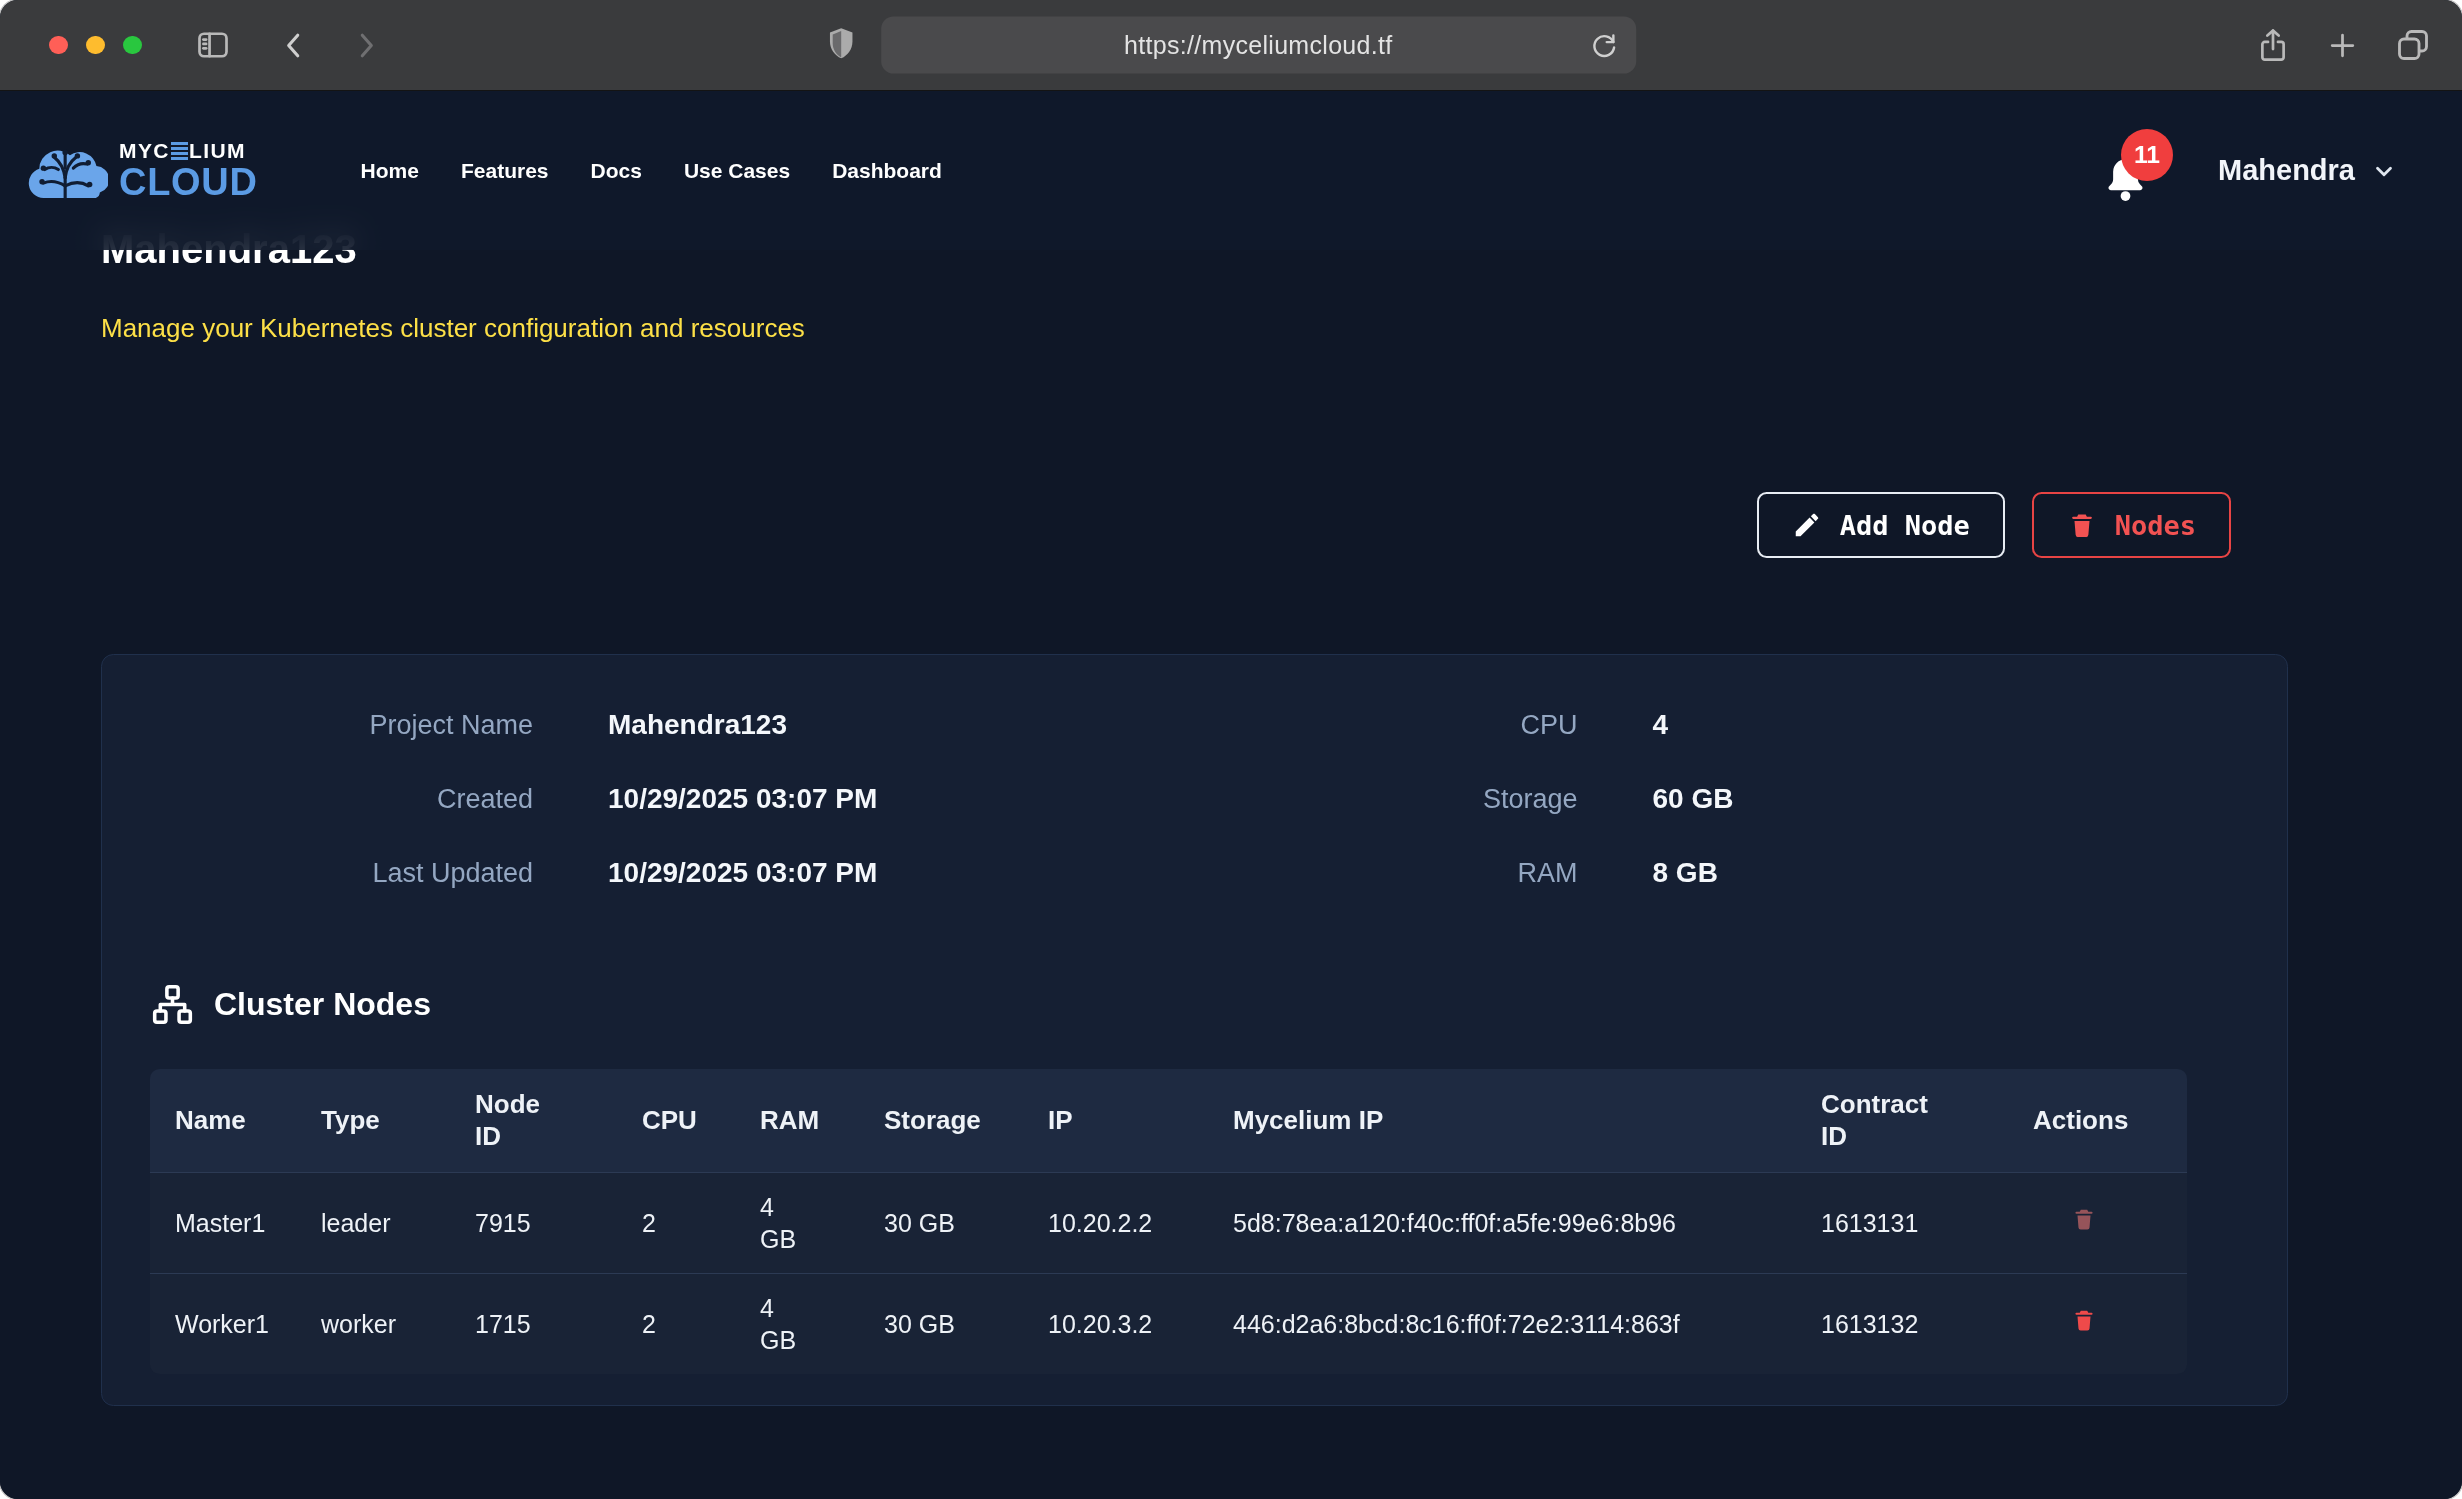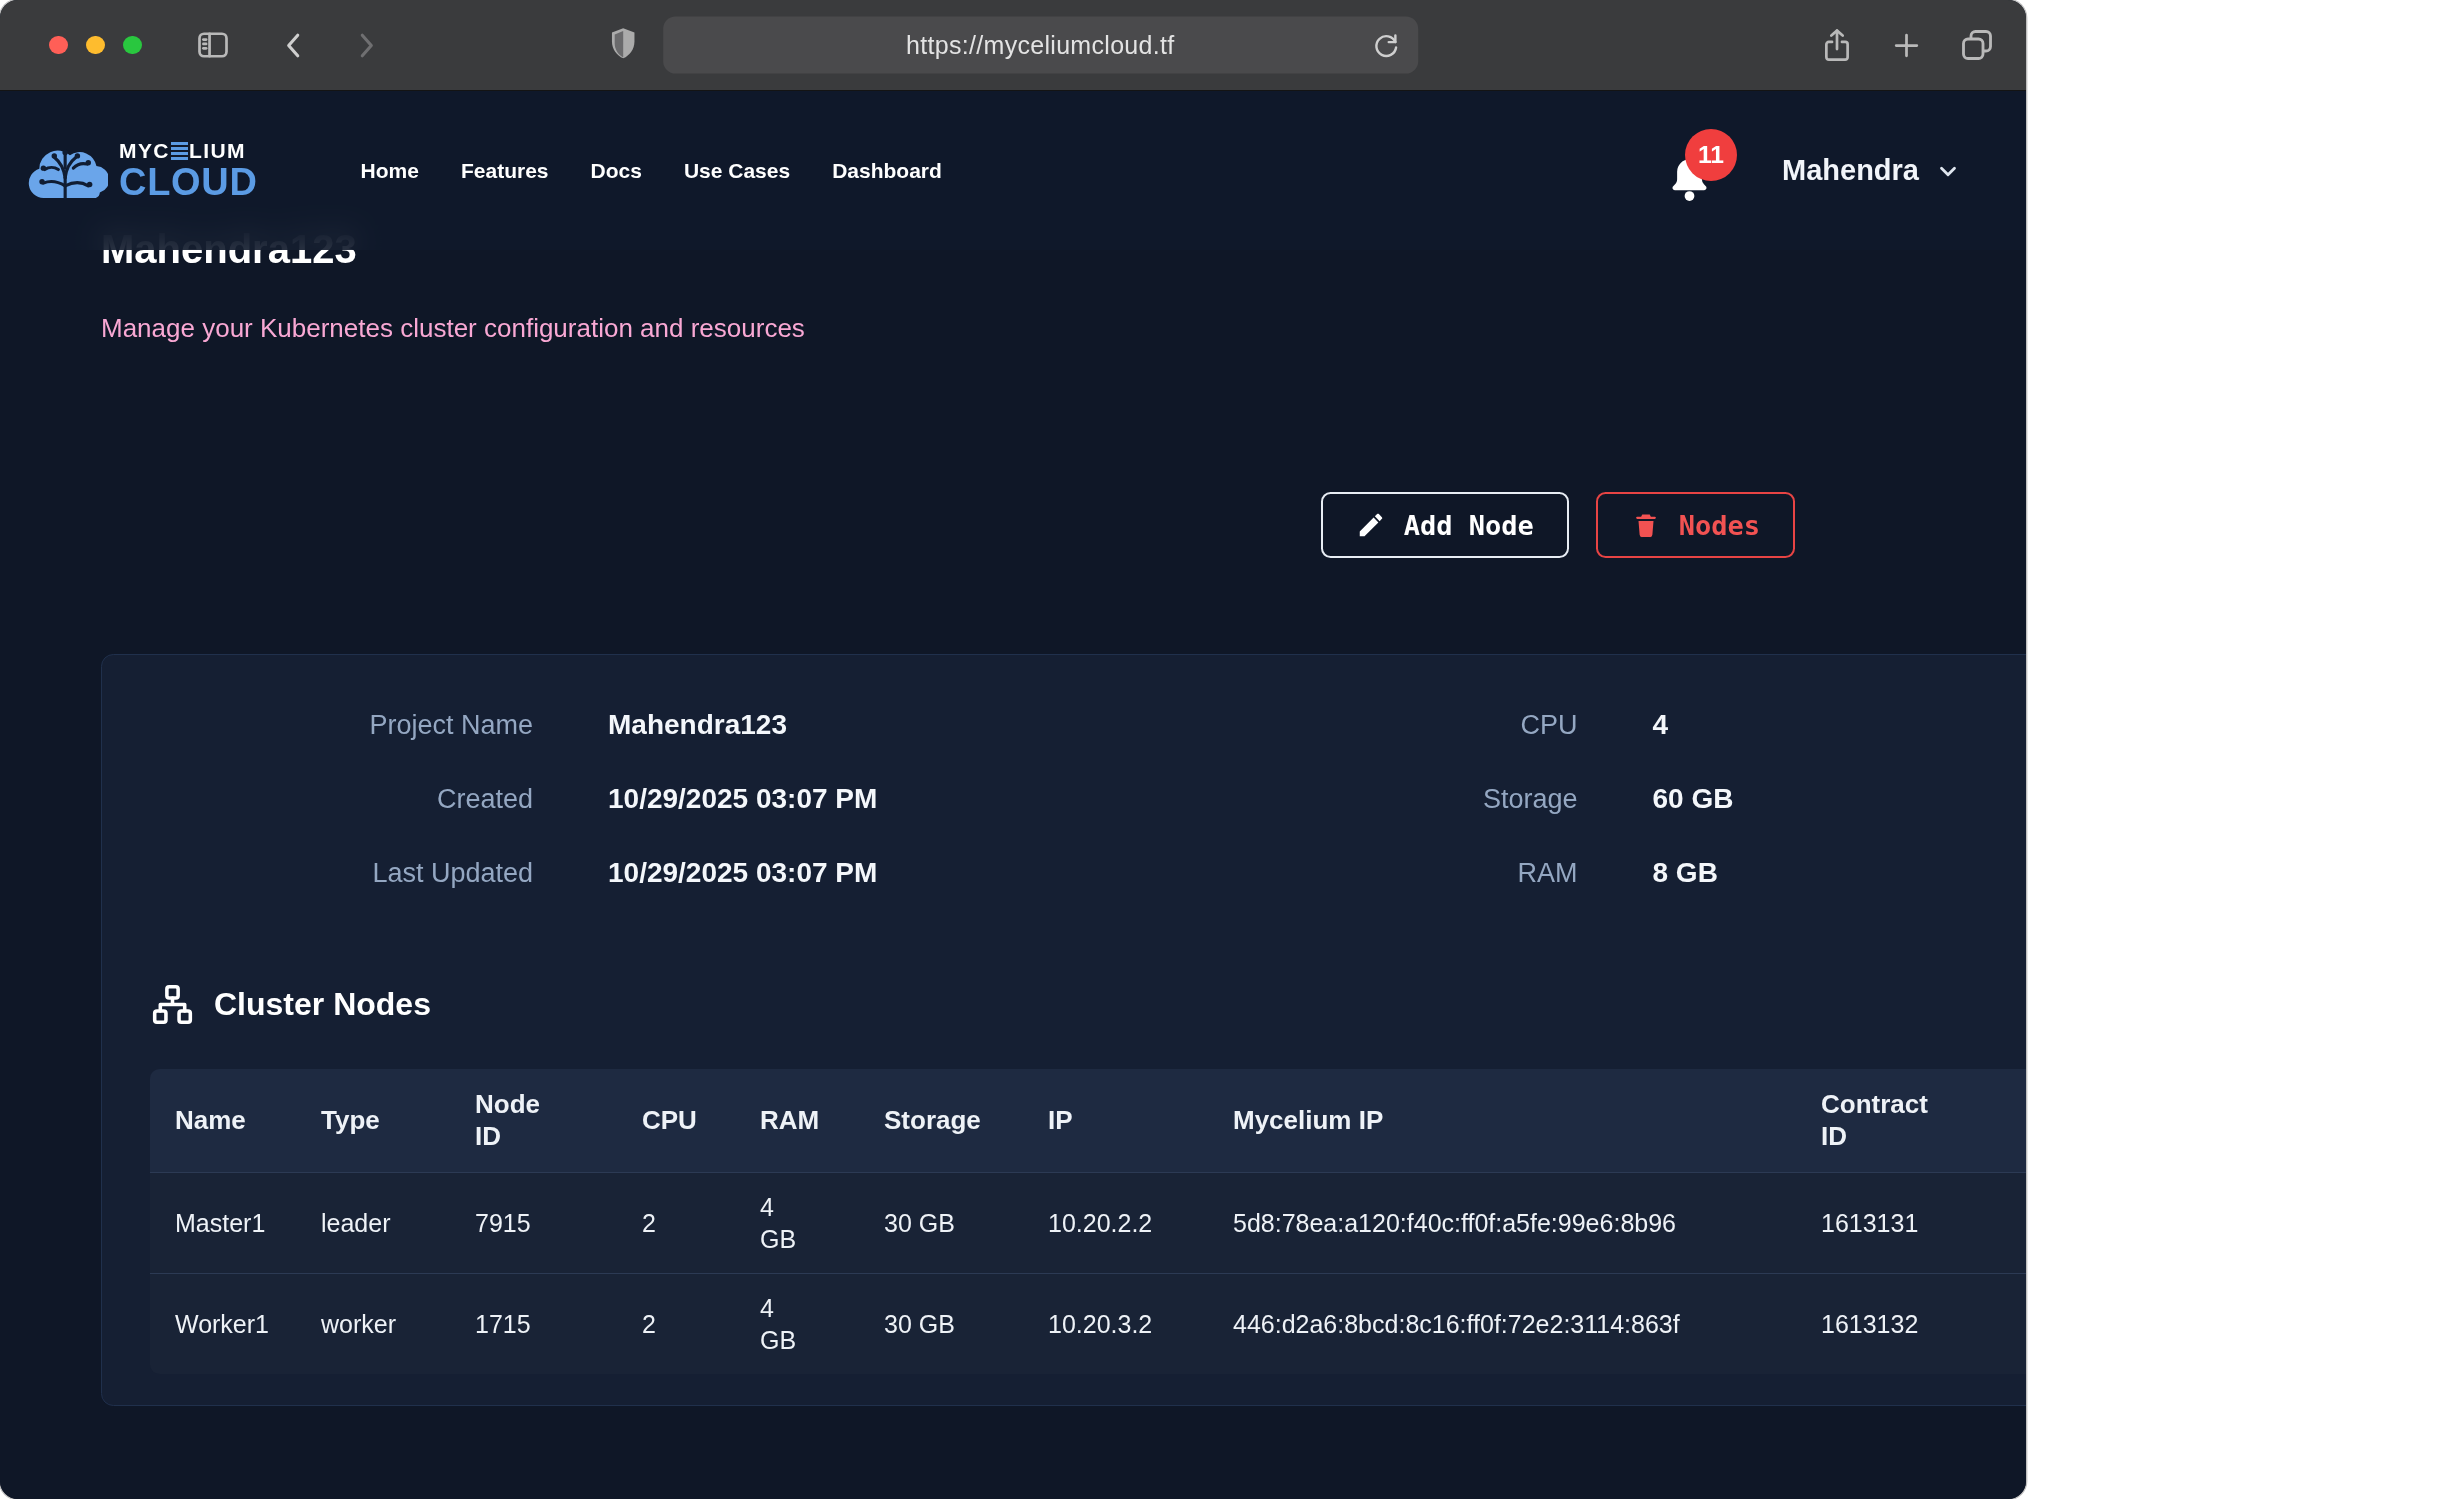--- a/index.html
+++ b/index.html
@@ -1,19 +1,19 @@
 <!DOCTYPE html>
 <html style="font-size:11px"><head>
 <meta charset="utf-8">
 <style>
   * { margin:0; padding:0; box-sizing:border-box; }
   html,body { background:#ffffff; }
   body { width:2462px; height:1499px; font-family:"Liberation Sans", sans-serif; }
 
-  .window { position:relative; width:2026px; height:1499px; border-radius:18px; overflow:hidden;
+  .window { position:relative; width:2462px; height:1499px; border-radius:18px; overflow:hidden;
             background:#0f1727; box-shadow:0 0 0 1.4px rgba(0,0,0,.25); }
 
   
   .chrome { position:relative; height:91px; background:#3a3b3d; border-bottom:1.4px solid #141414;
             display:flex; align-items:center; padding:0 31px 0 49px; }
   .lights { display:flex; gap:18.5px; align-items:center; }
   .light { width:18.5px; height:18.5px; border-radius:50%; }
   .light.red{ background:#ff5f57; } .light.yellow{ background:#febc2e; } .light.green{ background:#29c73f; }
   .chrome-ic { color:#b9b9b9; display:flex; align-items:center; justify-content:center; }
   .chrome-ic svg { display:block; }
@@ -47,21 +47,21 @@
   .bell { position:absolute; left:0; bottom:0; color:#fff; }
   .badge { position:absolute; left:18px; top:-4.1px; min-width:52px; height:52px; border-radius:27px;
            background:#f03e3e; color:#fff; font-size:24.6px; font-weight:700;
            display:flex; align-items:center; justify-content:center; }
   .user { display:flex; align-items:center; gap:16px; margin-left:60px; color:#f2f5fa;
           font-size:29px; font-weight:700; cursor:pointer; }
   .user svg { color:#dfe6ef; }
 
   .main { position:relative; z-index:1; padding:133px 101px 0; }
   .hero-title { font-size:40px; font-weight:700; color:#ffffff; line-height:51px; }
-  .hero-sub { margin-top:36px; font-size:26px; color:#f9a8d4; line-height:34px; }
+  .hero-sub { margin-top:36px; font-size:26px; color:#fde047; line-height:34px; }
 
   .actions { margin-top:147px; display:flex; justify-content:flex-end; gap:27px; padding-right:130px; }
   .btn { height:66px; border-radius:9.6px; border:2.1px solid #e8edf4; background:transparent;
          display:flex; align-items:center; gap:18px; padding:0 33px;
          font-family:"DejaVu Sans Mono", monospace; font-size:27px; font-weight:700; color:#ffffff; cursor:pointer; }
   .btn svg { display:block; }
   .btn.danger { border-color:#e84444; color:#f25252; }
 
   
   .card { margin-top:96px; width:2187px; background:#151f33; border:0.7px solid #20304c;

